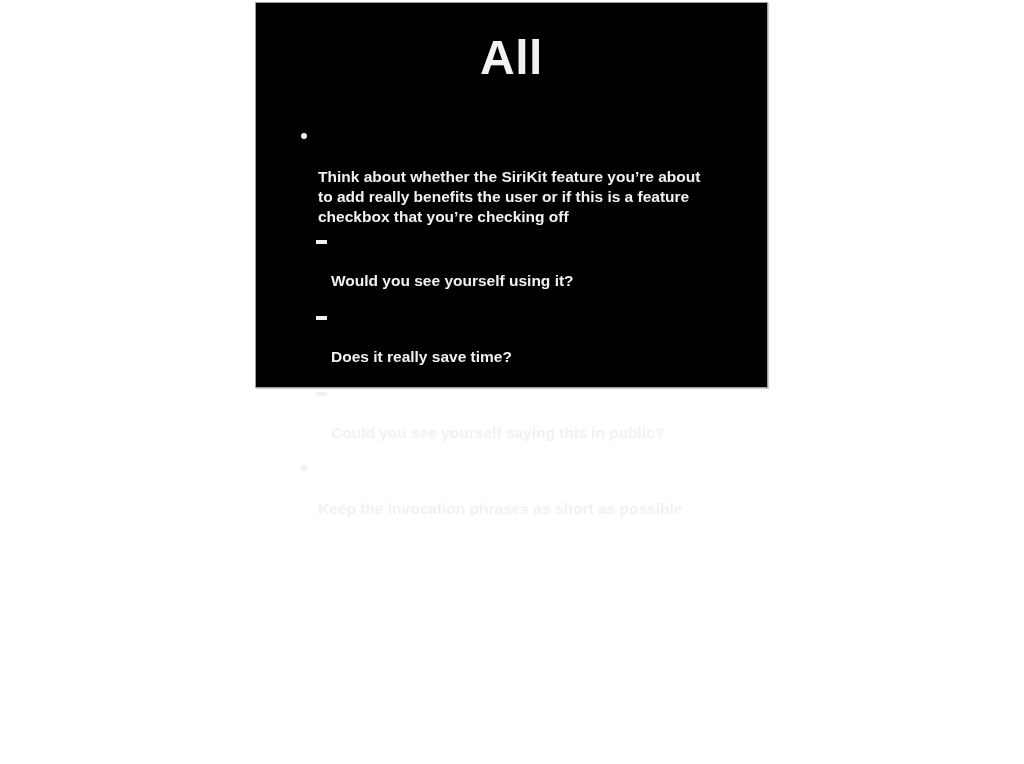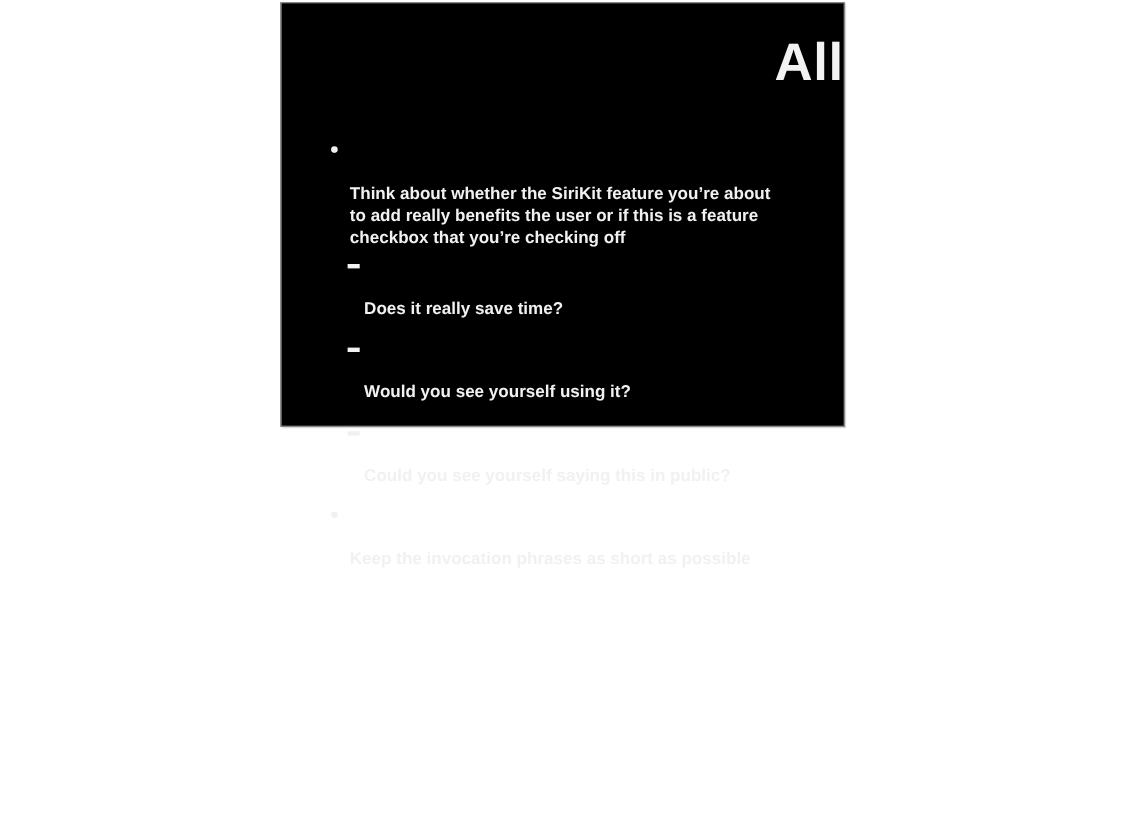--- a/index.html
+++ b/index.html
@@ -24,21 +24,21 @@
     height: 386px;
     background: #000000;
     border: 1px solid #9e9e9e;
     box-shadow: 1px 1px 1px rgba(0,0,0,0.18);
   }
   .slide-title {
     position: absolute;
     top: 30px;
     left: 0;
     right: 0;
-    text-align: right;
+    text-align: center;
     color: #f2f2f2;
     font-size: 48px;
     font-weight: bold;
     line-height: 50px;
     letter-spacing: 0.5px;
   }
   .bullet-list {
     position: absolute;
     top: 124px;
     left: 45px;
@@ -88,25 +88,25 @@
     <div class="slide-title">All</div>
     <ul class="bullet-list" id="bullet-list">
         <li class="bullet-item level1">
     <span class="marker dot"></span>
     <span class="bullet-text">Think about whether the SiriKit feature you’re about
 to add really benefits the user or if this is a feature
 checkbox that you’re checking off</span>
   </li>
         <li class="bullet-item level2">
     <span class="marker dash"></span>
-    <span class="bullet-text">Does it really save time?</span>
+    <span class="bullet-text">Would you see yourself using it?</span>
   </li>
         <li class="bullet-item level2">
     <span class="marker dash"></span>
-    <span class="bullet-text">Would you see yourself using it?</span>
+    <span class="bullet-text">Does it really save time?</span>
   </li>
         <li class="bullet-item level2">
     <span class="marker dash"></span>
     <span class="bullet-text">Could you see yourself saying this in public?</span>
   </li>
         <li class="bullet-item level1">
     <span class="marker dot"></span>
     <span class="bullet-text">Keep the invocation phrases as short as possible</span>
   </li>
       </ul>

